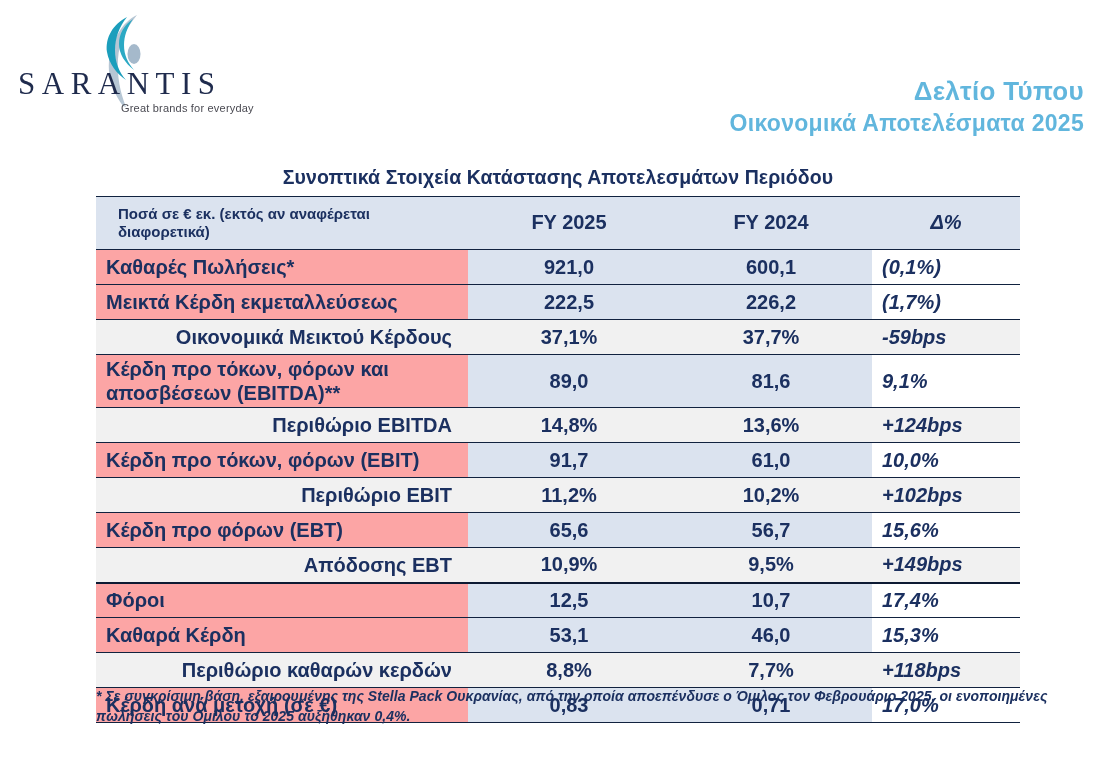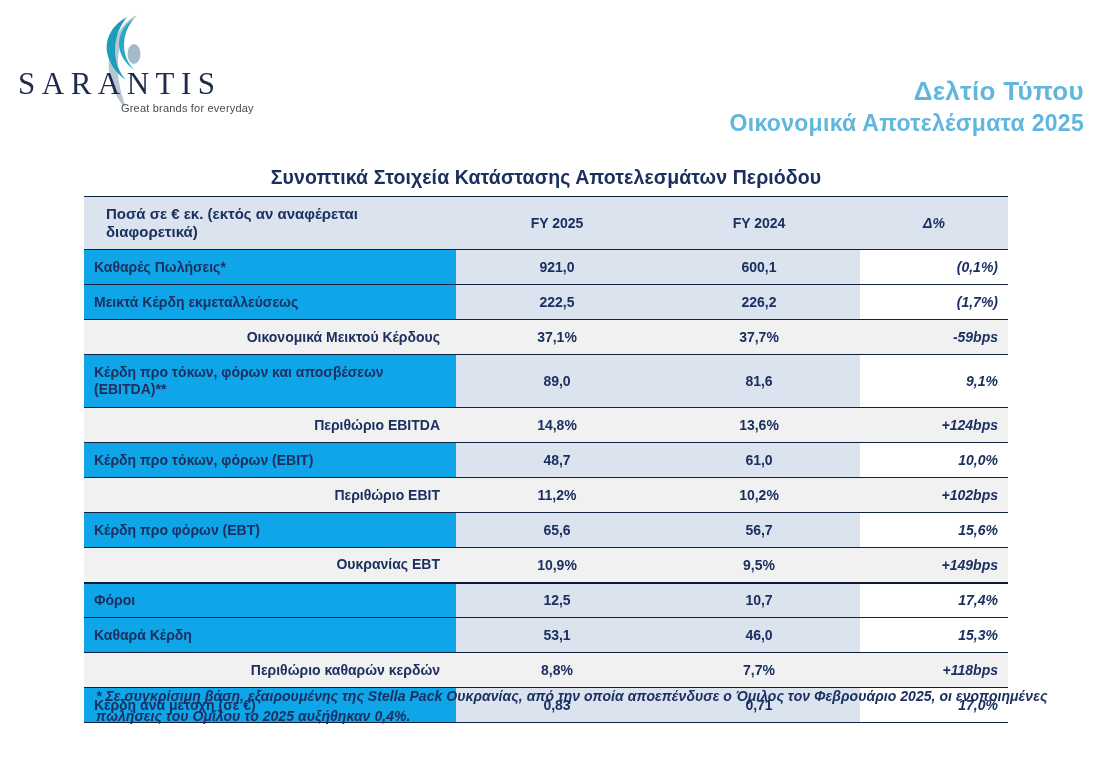--- a/index.html
+++ b/index.html
@@ -78,21 +78,21 @@
     font-weight: bold;
     color: #61b6dd;
     text-align: right;
     white-space: nowrap;
     letter-spacing: 0.3px;
   }
 
   
   .table-wrap {
     position: absolute;
-    left: 84px;
+    left: 96px;
     top: 166px;
     width: 924px;
   }
   .table-title {
     text-align: center;
     font-size: 19.5px;
     font-weight: bold;
     color: #1b3060;
     padding-bottom: 7px;
     letter-spacing: 0.1px;
@@ -104,21 +104,21 @@
   }
   table.fin col.c-label { width: 372px; }
   table.fin col.c-y1    { width: 202px; }
   table.fin col.c-y2    { width: 202px; }
   table.fin col.c-d     { width: 148px; }
 
   table.fin th, table.fin td {
     border-top: 1.6px solid #11223f;
     border-bottom: 1.6px solid #11223f;
     color: #1b3060;
-    font-size: 14px;
+    font-size: 20px;
     font-weight: bold;
     padding: 0 10px;
     vertical-align: middle;
   }
   
   tr.hrow th {
     background: #dbe3ef;
     height: 53px;
     line-height: 1.18;
   }
@@ -135,24 +135,24 @@
     text-align: left;
     padding-left: 14px;
     line-height: 1.2;
   }
   td.lbl.indent { text-align: right; padding-right: 16px; }
   td.num {
     text-align: center;
     background: #dbe3ef;
   }
   td.dlt {
-    text-align: right;
+    text-align: left;
     font-style: italic;
   }
-  tr.normal td.lbl { background: #0ea5e9; }
+  tr.normal td.lbl { background: #fca5a5; }
   tr.normal td.dlt { background: #ffffff; }
   tr.margin td.lbl { background: #f1f1f1; }
   tr.margin td.num { background: #f1f1f1; }
   tr.margin td.dlt { background: #f1f1f1; }
 
   tr.h1 td { height: 35px; }
   tr.h2 td { height: 53px; }
   tr.thickbottom td { border-bottom: 2.6px solid #0d1a33; }
 
   
@@ -244,41 +244,41 @@
 
         <tr class="margin h1">
           <td class="lbl indent">Περιθώριο EBITDA</td>
           <td class="num">14,8%</td>
           <td class="num">13,6%</td>
           <td class="dlt">+124bps</td>
         </tr>
 
         <tr class="normal h1">
           <td class="lbl">Κέρδη προ τόκων, φόρων (EBIT)</td>
-          <td class="num">48,7</td>
+          <td class="num">91,7</td>
           <td class="num">61,0</td>
           <td class="dlt">10,0%</td>
         </tr>
 
         <tr class="margin h1">
           <td class="lbl indent">Περιθώριο EBIT</td>
           <td class="num">11,2%</td>
           <td class="num">10,2%</td>
           <td class="dlt">+102bps</td>
         </tr>
 
         <tr class="normal h1">
           <td class="lbl">Κέρδη προ φόρων (EBT)</td>
           <td class="num">65,6</td>
           <td class="num">56,7</td>
           <td class="dlt">15,6%</td>
         </tr>
 
         <tr class="margin h1 thickbottom">
-          <td class="lbl indent">Ουκρανίας EBT</td>
+          <td class="lbl indent">Απόδοσης EBT</td>
           <td class="num">10,9%</td>
           <td class="num">9,5%</td>
           <td class="dlt">+149bps</td>
         </tr>
 
         <tr class="normal h1">
           <td class="lbl">Φόροι</td>
           <td class="num">12,5</td>
           <td class="num">10,7</td>
           <td class="dlt">17,4%</td>

